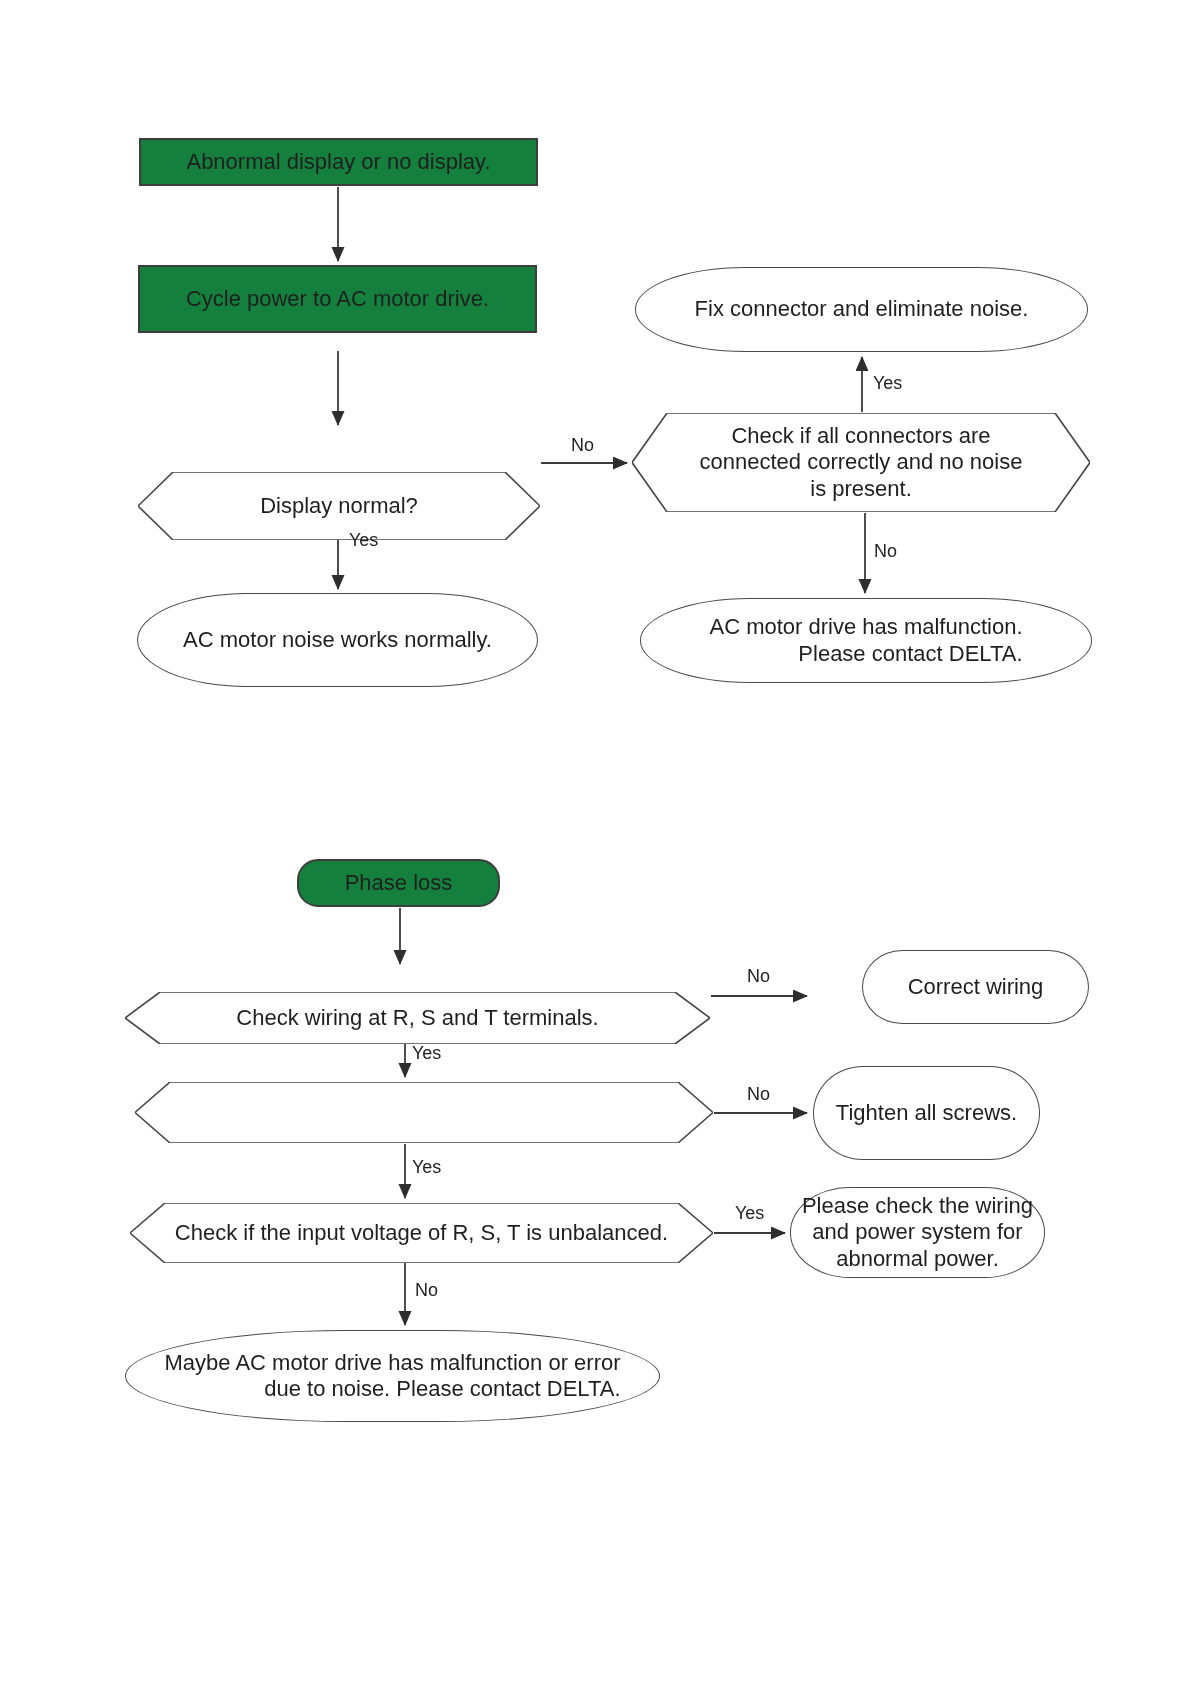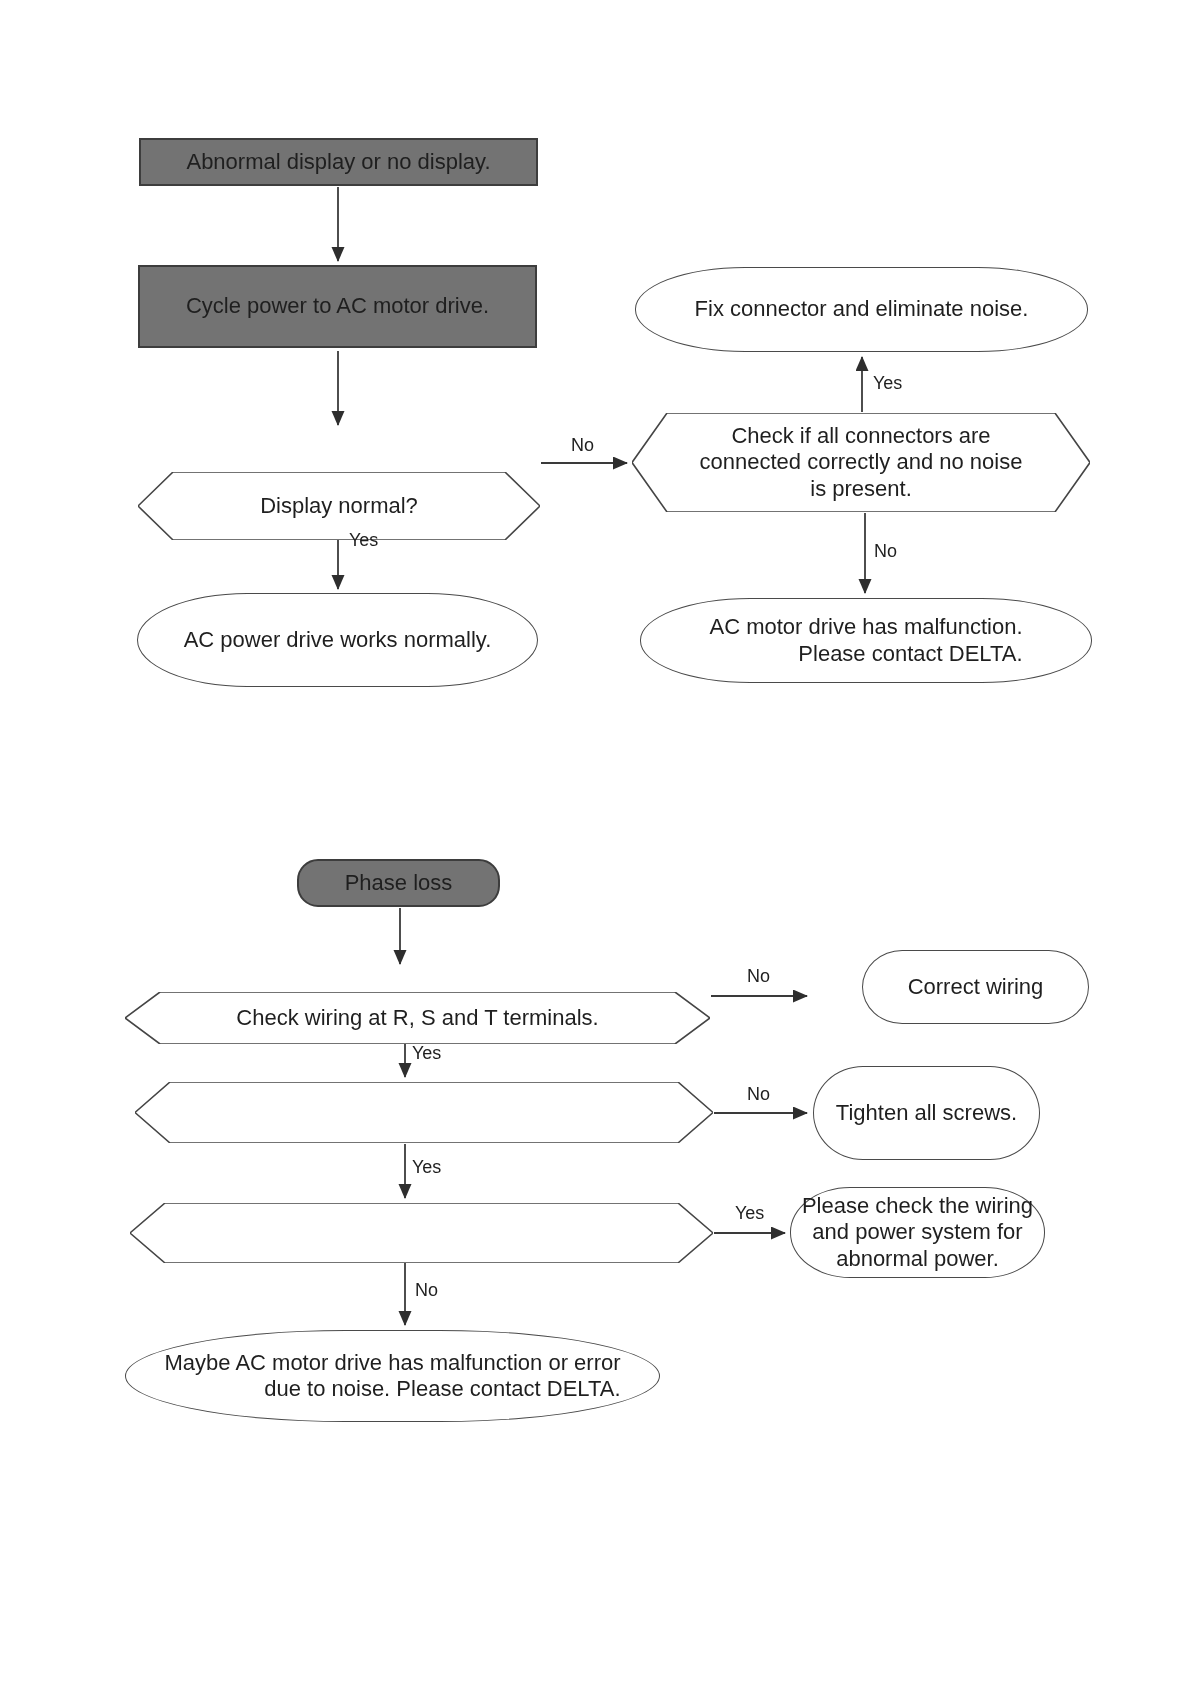--- a/index.html
+++ b/index.html
@@ -22,21 +22,21 @@
     display: flex;
     align-items: center;
     justify-content: center;
     box-sizing: border-box;
     font-size: 22px;
     line-height: 1.2;
     text-align: center;
   }
   .rect {
     border: 2px solid #3d3d3d;
-    background: #737373;
+    background: #15803d;
   }
   .stadium {
     border: 1.6px solid #4a4a4a;
     background: #ffffff;
   }
   .hex { background: transparent; }
   .hex svg {
     position: absolute;
     left: 0; top: 0;
     width: 100%; height: 100%;
@@ -81,33 +81,33 @@
       <line x1="405" y1="1263" x2="405" y2="1325" marker-end="url(#arr)"></line>
     </g>
   </svg>
 
   <div>
 
     <div class="node rect" style="left:139px; top:138px; width:399px; height:48px;">
       <span class="lbl">Abnormal display or no display.</span>
     </div>
 
-    <div class="node rect" style="left:138px; top:265px; width:399px; height:83px;">
+    <div class="node rect" style="left:138px; top:265px; width:399px; height:68px;">
       <span class="lbl">Cycle power to AC motor drive.</span>
     </div>
 
     <div class="node hex" style="left:138px; top:429px; width:402px; height:68px;margin-top:43px;">
       <svg viewBox="0 0 402 68" xmlns="http://www.w3.org/2000/svg">
         <polygon points="0,34 35,0 367,0 402,34 367,68 35,68" fill="#ffffff" stroke="#454545" stroke-width="1.6"></polygon>
       </svg>
       <span class="lbl">Display normal?</span>
     </div>
 
     <div class="node stadium" style="left:137px; top:593px; width:401px; height:94px; border-radius:110px / 47px;">
-      <span class="lbl">AC power drive works normally.</span>
+      <span class="lbl">AC motor noise works normally.</span>
     </div>
 
     <div class="node hex" style="left:632px; top:413px; width:458px; height:99px;justify-content:center;">
       <svg viewBox="0 0 458 99" xmlns="http://www.w3.org/2000/svg">
         <polygon points="0,49.5 35,0 423,0 458,49.5 423,99 35,99" fill="#ffffff" stroke="#454545" stroke-width="1.6"></polygon>
       </svg>
       <span class="lbl">Check if all connectors are
 connected correctly and no noise
 is present.</span>
     </div>
@@ -151,20 +151,21 @@
     </div>
 
     <div class="node stadium" style="left:813px; top:1066px; width:227px; height:94px; border-radius:50px / 47px;">
       <span class="lbl">Tighten all screws.</span>
     </div>
 
     <div class="node hex" style="left:130px; top:1203px; width:583px; height:60px;">
       <svg viewBox="0 0 583 60" xmlns="http://www.w3.org/2000/svg">
         <polygon points="0,30 35,0 548,0 583,30 548,60 35,60" fill="#ffffff" stroke="#454545" stroke-width="1.6"></polygon>
       </svg>
+      <span class="lbl">Check if the input voltage of R, S, T is unbalanced.</span>
     </div>
 
     <div class="node stadium" style="left:790px; top:1187px; width:255px; height:91px; border-radius:60px / 45px;">
       <span class="lbl">Please check the wiring
 and power system for
 abnormal power.</span>
     </div>
 
     <div class="node stadium" style="left:125px; top:1330px; width:535px; height:92px; border-radius:220px / 46px;">
       <span class="lbl left">Maybe AC motor drive has malfunction or error

